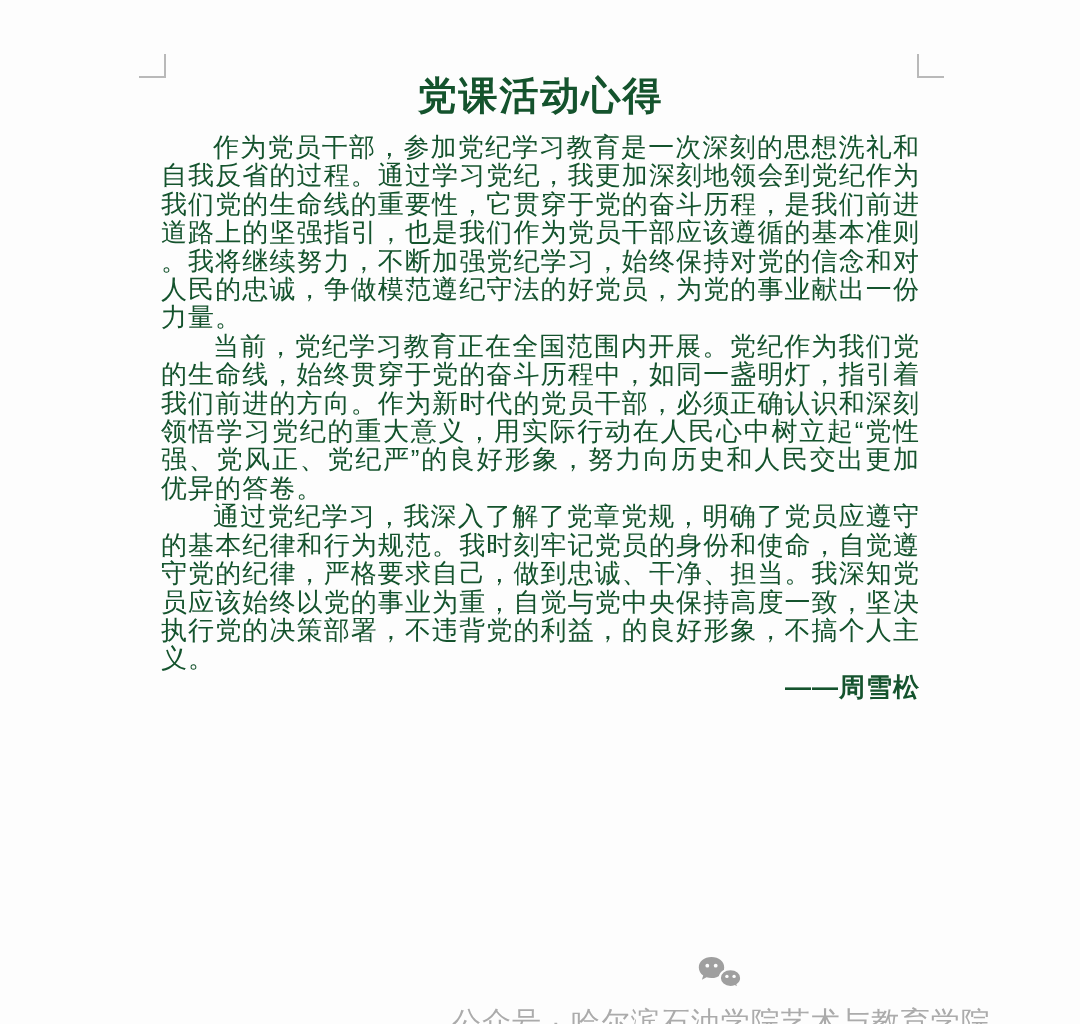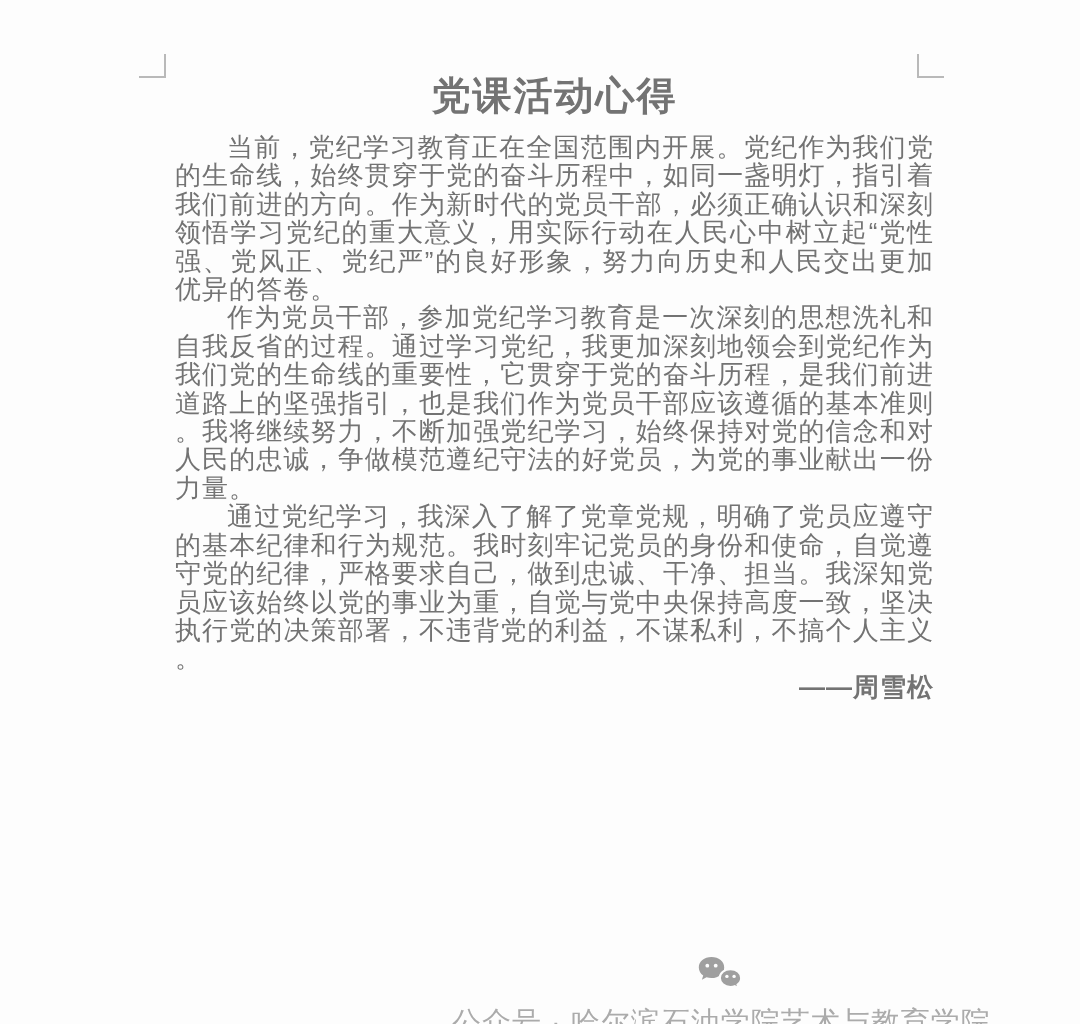--- a/index.html
+++ b/index.html
@@ -28,24 +28,24 @@
     border-bottom: 2px solid #b9b9b9;
   }
   .corner-tr {
     left: 917px;
     top: 54px;
     border-left: 2px solid #b9b9b9;
     border-bottom: 2px solid #b9b9b9;
   }
   .article {
     position: absolute;
-    left: 175px;
+    left: 161px;
     top: 72px;
     width: 759px;
-    color: #737373;
+    color: #14532d;
   }
   .doc-title {
     margin: 0 0 14px 0;
     text-align: center;
     font-size: 39px;
     line-height: 47px;
     font-weight: 700;
     letter-spacing: 2px;
     white-space: nowrap;
   }
@@ -93,23 +93,23 @@
 </head>
 <body>
 
 <div class="page">
 
   <div class="corner corner-tl"></div>
   <div class="corner corner-tr"></div>
 
   <main class="article">
     <h1 class="doc-title">党课活动心得</h1>
+    <p class="doc-paragraph">作为党员干部，参加党纪学习教育是一次深刻的思想洗礼和自我反省的过程。通过学习党纪，我更加深刻地领会到党纪作为我们党的生命线的重要性，它贯穿于党的奋斗历程，是我们前进道路上的坚强指引，也是我们作为党员干部应该遵循的基本准则。我将继续努力，不断加强党纪学习，始终保持对党的信念和对人民的忠诚，争做模范遵纪守法的好党员，为党的事业献出一份力量。</p>
     <p class="doc-paragraph">当前，党纪学习教育正在全国范围内开展。党纪作为我们党的生命线，始终贯穿于党的奋斗历程中，如同一盏明灯，指引着我们前进的方向。作为新时代的党员干部，必须正确认识和深刻领悟学习党纪的重大意义，用实际行动在人民心中树立起“党性强、党风正、党纪严”的良好形象，努力向历史和人民交出更加优异的答卷。</p>
-    <p class="doc-paragraph">作为党员干部，参加党纪学习教育是一次深刻的思想洗礼和自我反省的过程。通过学习党纪，我更加深刻地领会到党纪作为我们党的生命线的重要性，它贯穿于党的奋斗历程，是我们前进道路上的坚强指引，也是我们作为党员干部应该遵循的基本准则。我将继续努力，不断加强党纪学习，始终保持对党的信念和对人民的忠诚，争做模范遵纪守法的好党员，为党的事业献出一份力量。</p>
-    <p class="doc-paragraph">通过党纪学习，我深入了解了党章党规，明确了党员应遵守的基本纪律和行为规范。我时刻牢记党员的身份和使命，自觉遵守党的纪律，严格要求自己，做到忠诚、干净、担当。我深知党员应该始终以党的事业为重，自觉与党中央保持高度一致，坚决执行党的决策部署，不违背党的利益，不谋私利，不搞个人主义。</p>
+    <p class="doc-paragraph">通过党纪学习，我深入了解了党章党规，明确了党员应遵守的基本纪律和行为规范。我时刻牢记党员的身份和使命，自觉遵守党的纪律，严格要求自己，做到忠诚、干净、担当。我深知党员应该始终以党的事业为重，自觉与党中央保持高度一致，坚决执行党的决策部署，不违背党的利益，的良好形象，不搞个人主义。</p>
     <div class="signature">——周雪松</div>
   </main>
 
   <div class="watermark">
     <span class="wm-icon">
       <svg viewBox="0 0 46 38" xmlns="http://www.w3.org/2000/svg" aria-hidden="true">
 
         <path fill="#9f9f9f" d="M13.5 1C6.2 1 0.8 5.6 0.8 11.5c0 3.3 1.7 6.1 4.4 8l-1.3 4.2 4.6-2.4c1.5 0.5 3.2 0.8 5 0.8 7.3 0 12.7-4.7 12.7-10.6S20.8 1 13.5 1z"></path>
         <circle fill="#fdfdfd" cx="9.3" cy="9.7" r="1.9"></circle>
         <circle fill="#fdfdfd" cx="17.7" cy="9.7" r="1.9"></circle>

